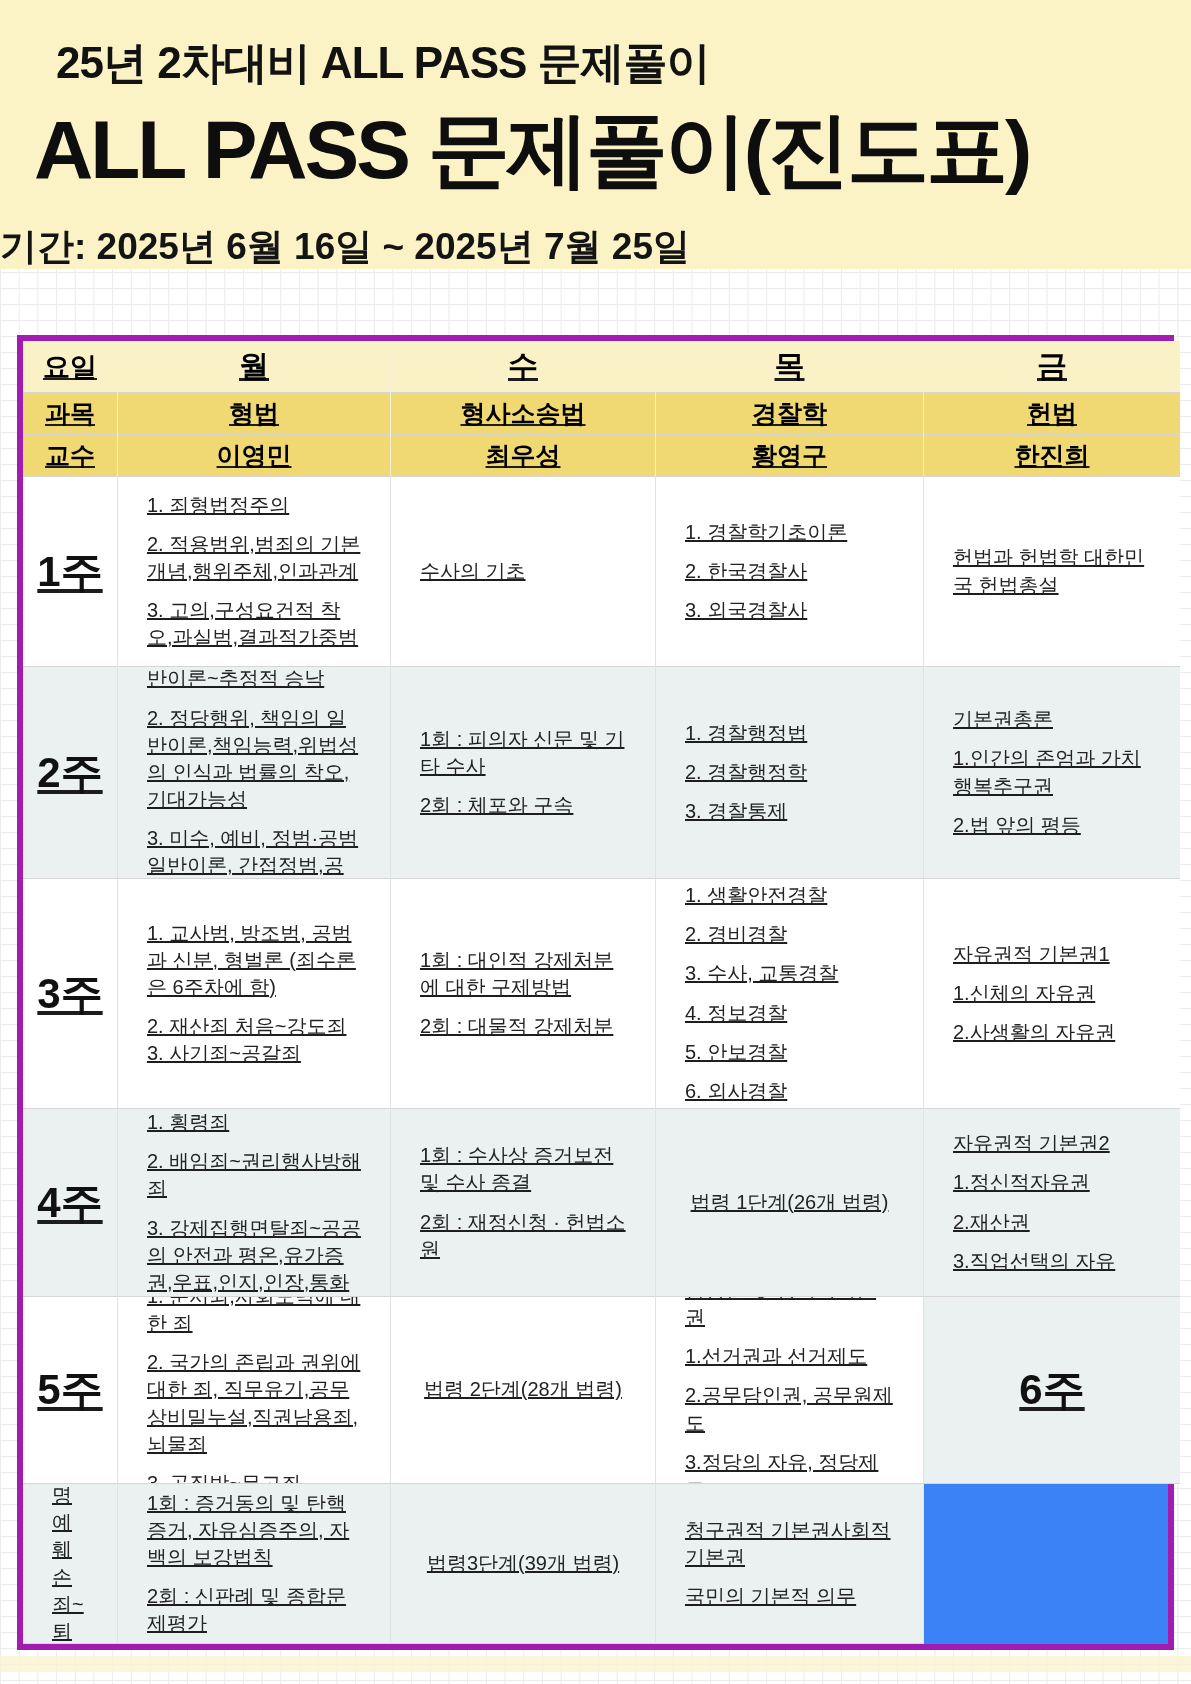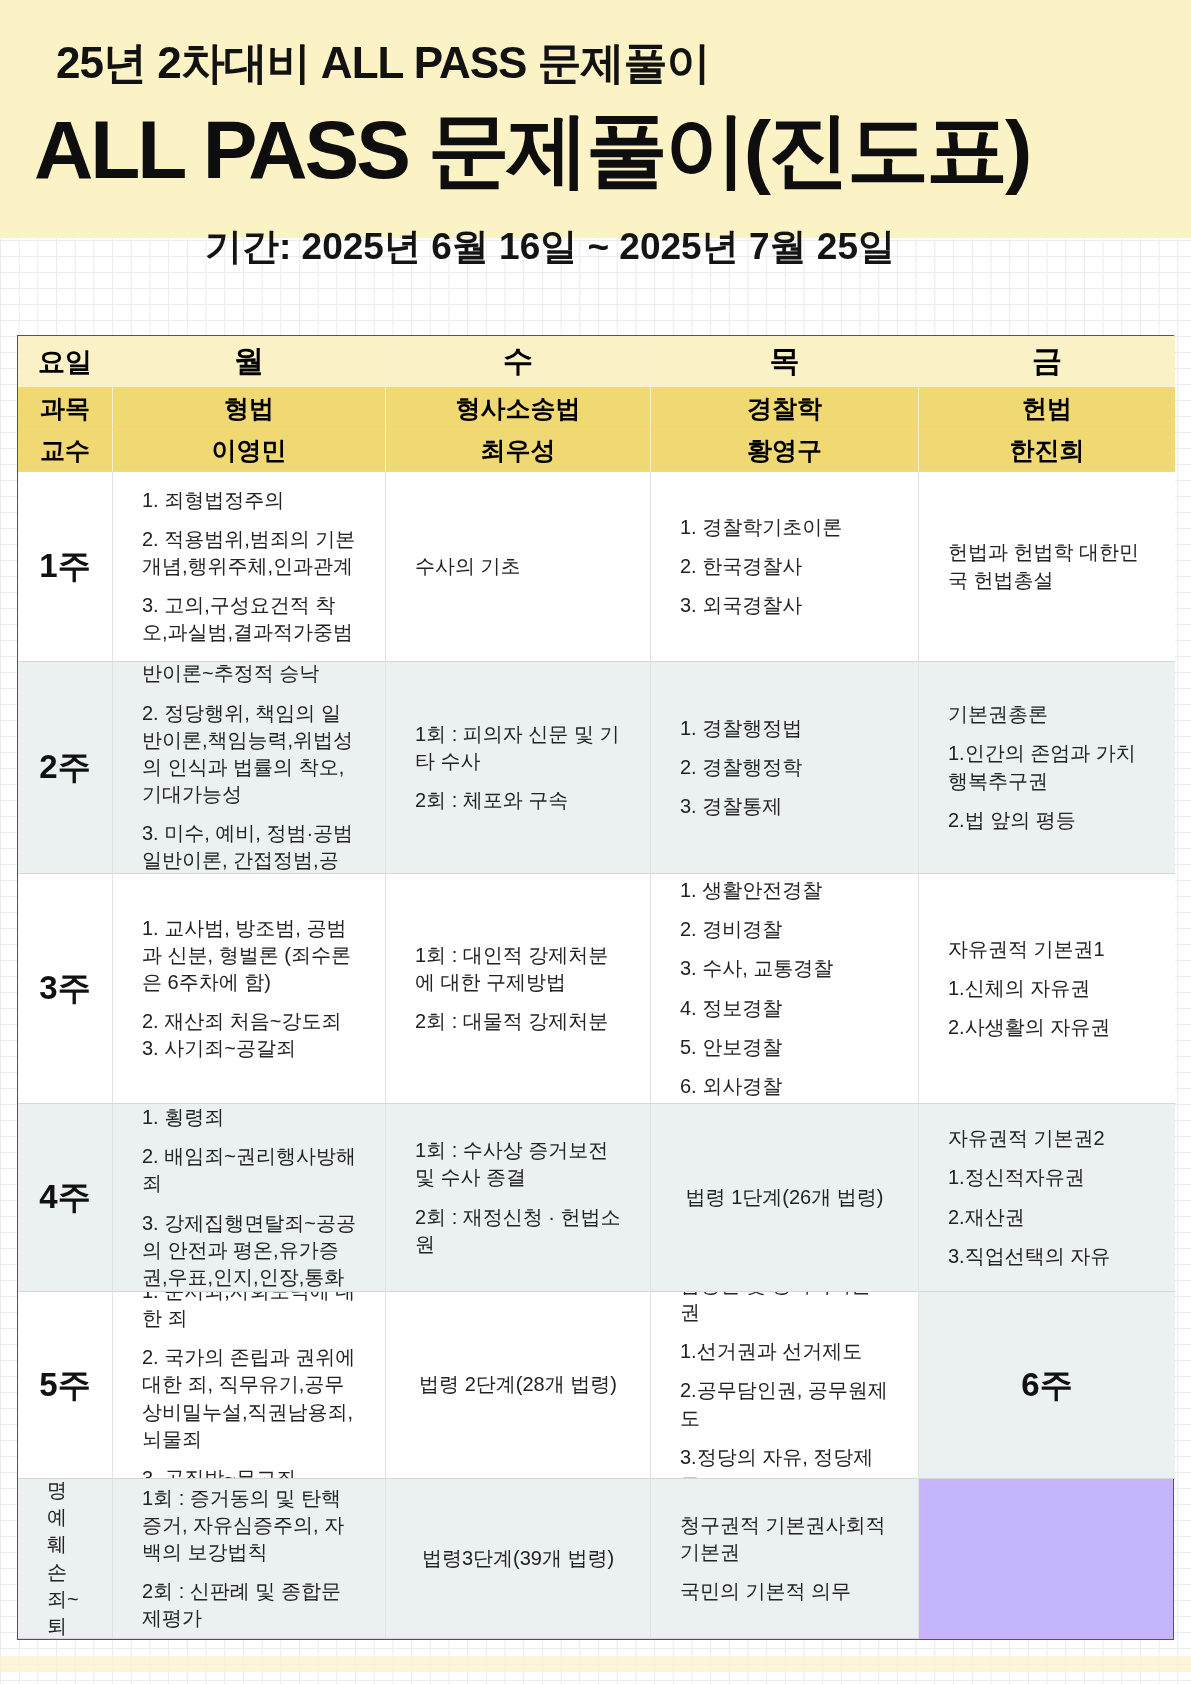--- a/index.html
+++ b/index.html
@@ -16,67 +16,68 @@
       linear-gradient(to right,#ebebf0 1px,transparent 1px),
       linear-gradient(to bottom,#ebebf0 1px,transparent 1px);
     background-size:18.7px 16px;
   }
   .bottom-strip{
     position:absolute;left:0;top:1656px;width:1191px;height:16px;
     background:#faf3cf;opacity:.8;
   }
   
   .top-band{
-    position:absolute;left:0;top:0;width:1191px;height:238px;
+    position:absolute;left:0;top:0;width:1191px;height:269px;
     background:#fbf2c6;
   }
   .title-small{
     position:absolute;left:56px;top:34px;
     font-size:44px;font-weight:900;letter-spacing:-1px;color:#121212;
     white-space:nowrap;
   }
   .title-main{
     position:absolute;left:34px;top:96px;
     font-size:82px;font-weight:900;letter-spacing:-3px;color:#0e0e0e;
     white-space:nowrap;
   }
   .title-period{
-    position:absolute;left:0;top:222px;width:1100px;text-align:center;
+    position:absolute;left:0;top:222px;width:1100px;
     font-size:37px;font-weight:700;color:#141414;white-space:nowrap;
   }
   
   .timetable{
     position:absolute;left:17px;top:335px;width:1157px;
     display:grid;
     grid-template-columns:95px 273px 265px 268px 256px;
     grid-template-rows:52px 42px 42px 190px 212px 230px 188px 187px 160px;
-    border:1px solid #a21caf;
+    border:6px solid #a21caf;
     box-sizing:border-box;
-    background:#c4b5fd;
+    background:#3b82f6;
+    text-decoration:underline;
   }
   .cell{
     border-right:1px solid #e2e2e2;
     border-bottom:1px solid #d6d6d6;
     box-sizing:border-box;
     display:flex;flex-direction:column;justify-content:center;
     padding:3px 13px;
     overflow:hidden;
   }
   .cell:nth-child(5n){border-right:none;}
   .hdr{align-items:center;text-align:center;padding:0 4px;}
   .row-day .hdr-label{font-size:27px;font-weight:700;color:#000;}
   .row-day{background:#fbf1c6;}
   .row-day .hdr-label.big{font-size:30px;}
   .row-sub,.row-prof{background:#f0d973;}
   .row-sub .hdr-label,.row-prof .hdr-label{font-size:25px;font-weight:700;color:#000;}
   .row-day.cell,.row-sub.cell,.row-prof.cell{border-right:1px solid #f7f1d2;}
   .row-day.cell:nth-child(5n),.row-sub.cell:nth-child(5n),.row-prof.cell:nth-child(5n){border-right:none;}
   .week-label{
     align-items:center;text-align:right;
-    font-size:33px;font-weight:700;color:#111;
+    font-size:42px;font-weight:700;color:#111;
     background:#ffffff;padding:6px 2px;
   }
   .cell p{margin:6px 16px;font-size:20px;line-height:1.36;color:#222;}
   .cell.center{align-items:center;text-align:center;justify-content:center;}
   .even{background:#eaf1f0;}
   .odd{background:#ffffff;}
 </style>
 </head>
 <body>
 

